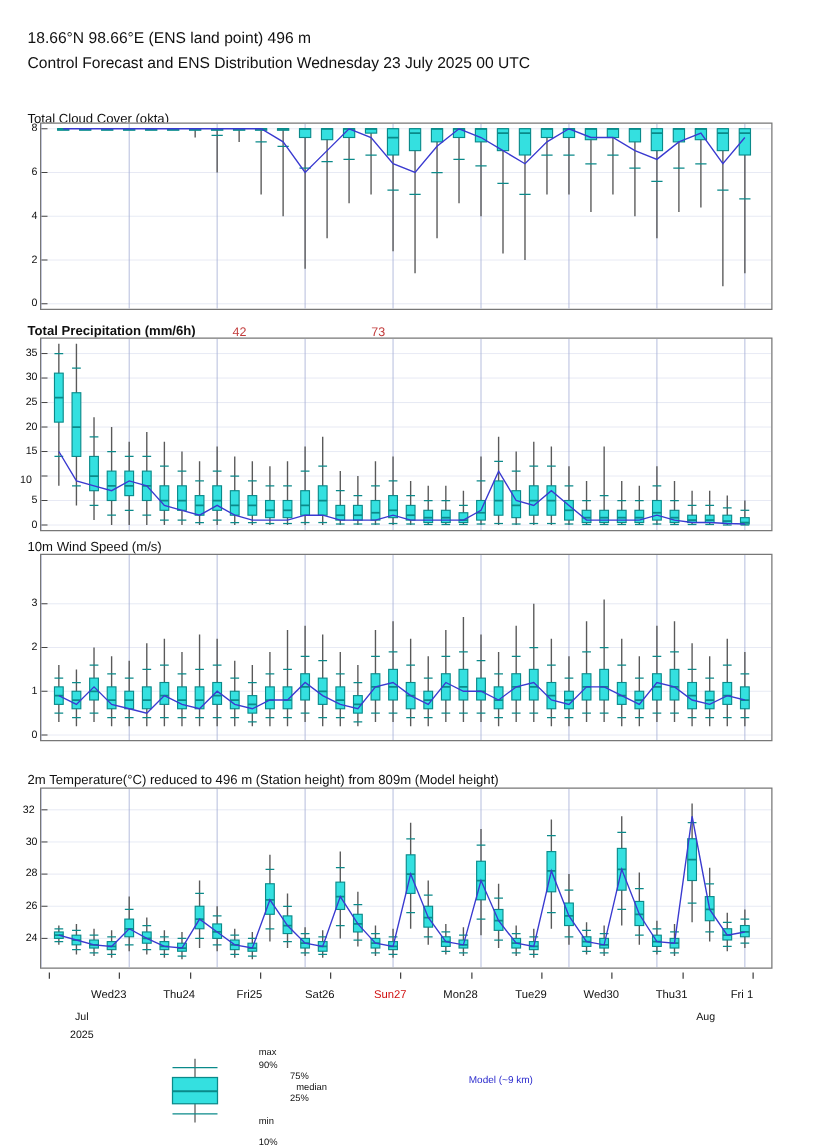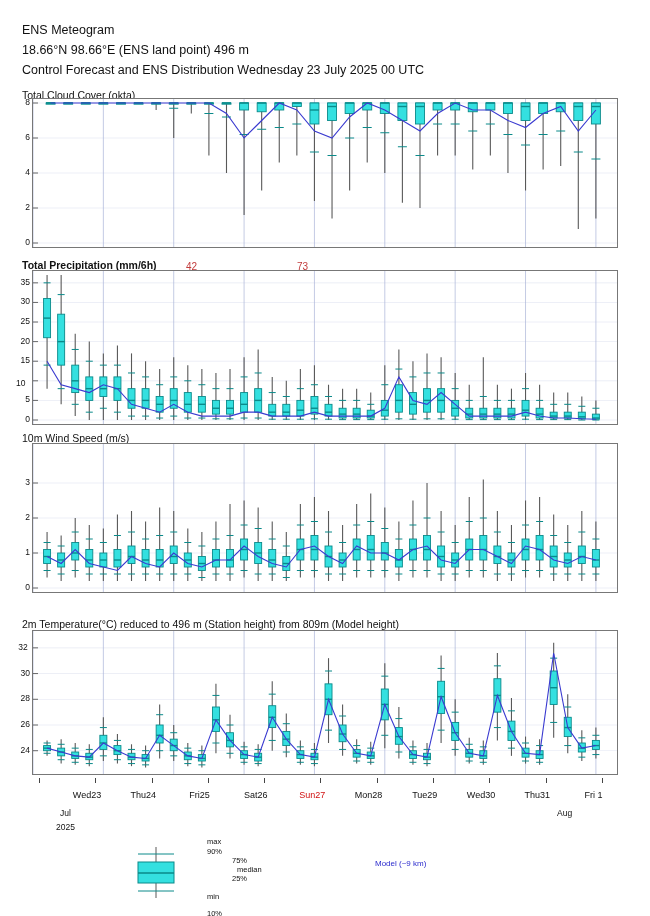--- a/index.html
+++ b/index.html
@@ -13,21 +13,20 @@
   .xlab.red{color:#d01010;}
   .sub{position:absolute;font-size:8.5px;color:#111;}
   .legend-text{position:absolute;font-size:7.5px;color:#111;line-height:8.5px;}
   .model-text{position:absolute;font-size:8px;color:#2b2bcd;}
   .ann{position:absolute;font-size:10px;color:#c23b3b;}
 </style>
 </head>
 <body>
 
 <div class="header">
-  <div>ENS Meteogram</div>
   <div>18.66°N 98.66°E (ENS land point) 496 m</div>
   <div>Control Forecast and ENS Distribution Wednesday 23 July 2025 00 UTC</div>
 </div>
 
 <div class="panel-title" style="left:22px;top:89px;">Total Cloud Cover (okta)</div>
 <div class="panel-title" style="left:22px;top:259px;font-weight:bold;">Total Precipitation (mm/6h)</div>
 <div class="panel-title" style="left:22px;top:432px;">10m Wind Speed (m/s)</div>
 <div class="panel-title" style="left:22px;top:618px;">2m Temperature(°C) reduced to 496 m (Station height) from 809m (Model height)</div>
 
 <div class="ann" style="left:186px;top:261px;">42</div>

